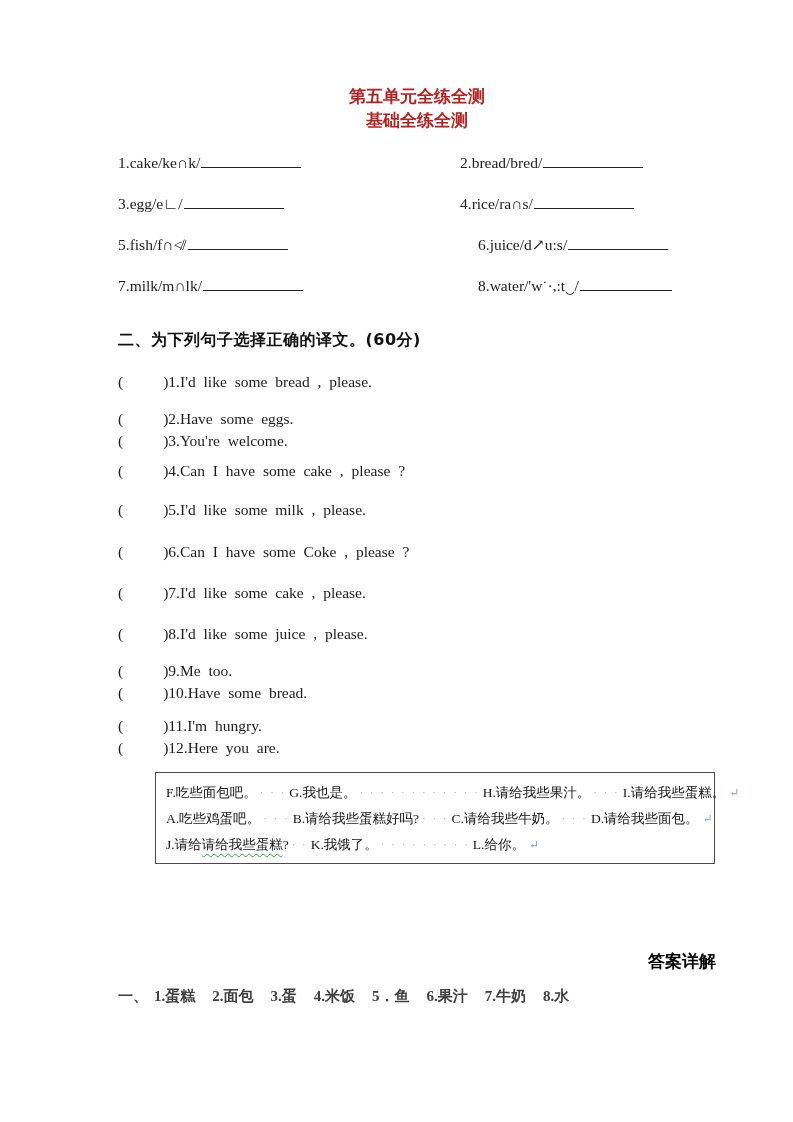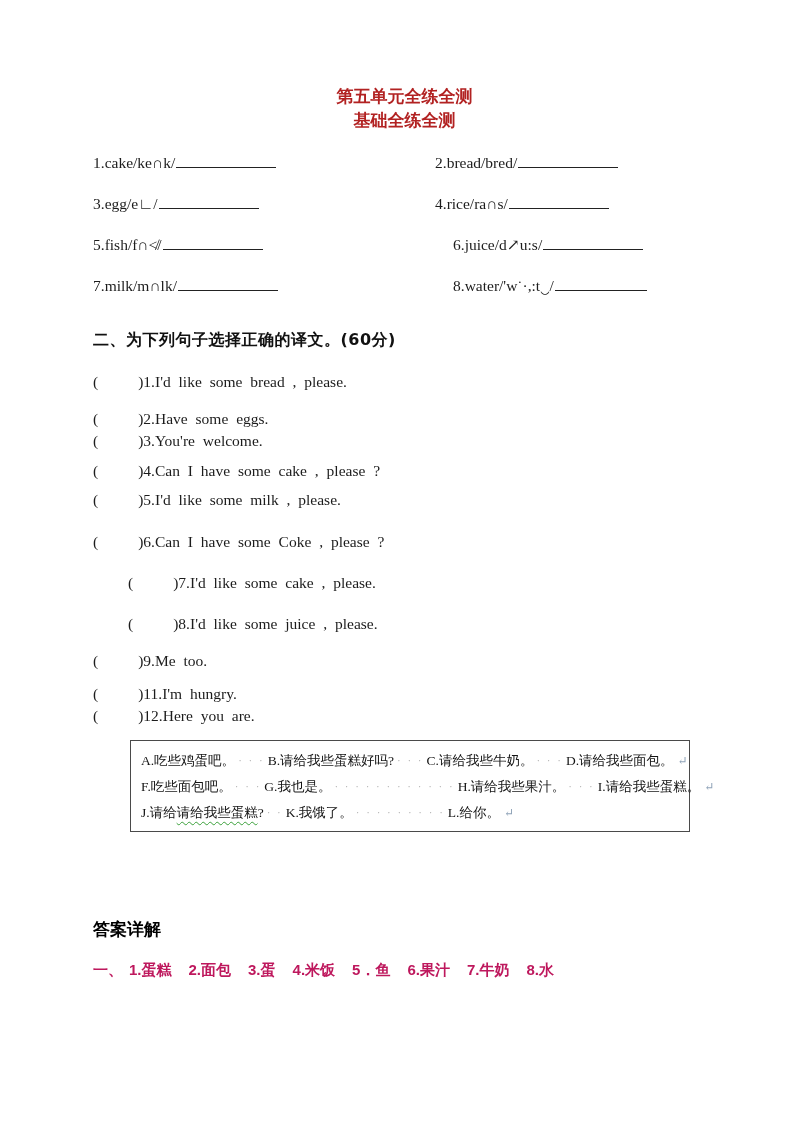--- a/index.html
+++ b/index.html
@@ -1,21 +1,21 @@
 <!DOCTYPE html>
 <html><head>
 <meta charset="utf-8">
 <style>
   html,body { margin:0; padding:0; background:#e8e8e8; }
   .page {
     width:793px; height:1122px; background:#ffffff; position:relative;
     margin:0 auto; overflow:hidden; color:#1c1c1c;
     font-family:"Liberation Serif","DejaVu Serif",serif;
   }
-  .content { padding:84px 77px 0 93px; }
+  .content { padding:84px 77px 0 118px; }
 
   .titles { text-align:center; font-family:"DejaVu Sans","Liberation Sans",sans-serif;
             font-weight:700; font-size:17px; line-height:24px; color:#b22222; }
 
   .sec-heading { font-family:"DejaVu Sans","Liberation Sans",sans-serif; font-weight:700;
                  font-size:16px; color:#111; margin-top:18px; letter-spacing:0.5px; }
 
   .vocab { margin-top:20px; font-size:15.5px; }
   .vrow { display:flex; margin-top:20px; line-height:21px; }
   .vrow:first-child { margin-top:0; }
@@ -24,38 +24,38 @@
   .vrow.indent2 .vcell.c2 { padding-left:18px; }
   .blank { display:inline-block; width:100px; height:13px;
            border-bottom:1.3px solid #222; margin-left:1px; }
   .blank.short { width:92px; }
 
   .sentences { margin-top:20px; font-size:15.5px; }
   .srow { line-height:21px; }
   .srow .sp { display:inline-block; width:40px; }
   .stxt { word-spacing:4px; }
   .mt0  { margin-top:12px;font-family:Liberation Serif, serif; }   .mt1  { margin-top:1px; }
-  .mt9  { margin-top:9px; } .mt10 { margin-top:16px; }.mt20 { margin-top:20px;margin-left:35px; }
-  .mt21 { margin-top:21px; }.mt22 { margin-top:8px; }
+  .mt9  { margin-top:9px; } .mt10 { margin-top:16px; }.mt20 { margin-top:20px; }
+  .mt21 { margin-top:21px; }.mt22 { margin-top:18px; }
 
   .opt-box { margin-top:14px; margin-left:37px; width:538px;
              border:1px solid #4a4a4a; padding:7px 10px 5px 10px;
              font-size:13.5px; line-height:25px; color:#141414; }
   .opt-line { white-space:nowrap; }
   .opt-dots { color:#b0b0b0; font-size:11px; letter-spacing:2px; margin:0 3px;
               vertical-align:1px; }
   .ret { color:#8fa3b8; margin-left:4px; font-size:12px; }
   .wavy { text-decoration:underline; text-decoration-style:wavy;
           text-decoration-color:#3aa03a; text-decoration-thickness:1px;
           text-underline-offset:4px; }
 
-  .ans-heading { text-align:left; font-family:"DejaVu Sans","Liberation Sans",sans-serif;
+  .ans-heading { text-align:right; font-family:"DejaVu Sans","Liberation Sans",sans-serif;
                  font-weight:700; font-size:17px; color:#000; margin-top:86px; }
-  .ans-line { margin-top:20px; font-family:Liberation Sans, sans-serif;
-              font-weight:600; font-size:15px; color:#be185d; }
+  .ans-line { margin-top:14px; font-family:Liberation Serif, serif;
+              font-weight:600; font-size:15px; color:#404040; }
   .ans-item { margin-right:17px; }
   .ans-prefix { margin-right:6px; }
 </style>
 </head>
 <body>
 
 <div class="page">
   <div class="content">
 
     <div class="titles">
@@ -88,30 +88,31 @@
     <div class="sentences">
       <div class="srow"><span>(</span><span class="sp"></span><span>)</span><span class="stxt">1.I'd like some bread , please.</span></div>
       <div class="srow mt10"><span>(</span><span class="sp"></span><span>)</span><span class="stxt">2.Have some eggs.</span></div>
       <div class="srow mt1"><span>(</span><span class="sp"></span><span>)</span><span class="stxt">3.You're welcome.</span></div>
       <div class="srow mt9"><span>(</span><span class="sp"></span><span>)</span><span class="stxt">4.Can I have some cake , please ?</span></div>
       <div class="srow mt22"><span>(</span><span class="sp"></span><span>)</span><span class="stxt">5.I'd like some milk , please.</span></div>
       <div class="srow mt21"><span>(</span><span class="sp"></span><span>)</span><span class="stxt">6.Can I have some Coke , please ?</span></div>
       <div class="srow mt20"><span>(</span><span class="sp"></span><span>)</span><span class="stxt">7.I'd like some cake , please.</span></div>
       <div class="srow mt20"><span>(</span><span class="sp"></span><span>)</span><span class="stxt">8.I'd like some juice , please.</span></div>
       <div class="srow mt10"><span>(</span><span class="sp"></span><span>)</span><span class="stxt">9.Me too.</span></div>
+      <div class="srow mt1"><span>(</span><span class="sp"></span><span>)</span><span class="stxt">10.Have some bread.</span></div>
       <div class="srow mt0"><span>(</span><span class="sp"></span><span>)</span><span class="stxt">11.I'm hungry.</span></div>
       <div class="srow mt1"><span>(</span><span class="sp"></span><span>)</span><span class="stxt">12.Here you are.</span></div>
     </div>
 
     <div class="opt-box">
       <div class="opt-line">
-        <span>A.吃些鸡蛋吧。</span><span class="opt-dots">· · ·</span><span>B.请给我些蛋糕好吗?</span><span class="opt-dots">· · ·</span><span>C.请给我些牛奶。</span><span class="opt-dots">· · ·</span><span>D.请给我些面包。</span><span class="ret">↵</span>
+        <span>F.吃些面包吧。</span><span class="opt-dots">· · ·</span><span>G.我也是。</span><span class="opt-dots">· · · · · · · · · · · ·</span><span>H.请给我些果汁。</span><span class="opt-dots">· · ·</span><span>I.请给我些蛋糕。</span><span class="ret">↵</span>
       </div>
       <div class="opt-line">
-        <span>F.吃些面包吧。</span><span class="opt-dots">· · ·</span><span>G.我也是。</span><span class="opt-dots">· · · · · · · · · · · ·</span><span>H.请给我些果汁。</span><span class="opt-dots">· · ·</span><span>I.请给我些蛋糕。</span><span class="ret">↵</span>
+        <span>A.吃些鸡蛋吧。</span><span class="opt-dots">· · ·</span><span>B.请给我些蛋糕好吗?</span><span class="opt-dots">· · ·</span><span>C.请给我些牛奶。</span><span class="opt-dots">· · ·</span><span>D.请给我些面包。</span><span class="ret">↵</span>
       </div>
       <div class="opt-line">
         <span>J.请给</span><span class="wavy">请给我些蛋糕</span><span>?</span><span class="opt-dots">· ·</span><span>K.我饿了。</span><span class="opt-dots">· · · · · · · · ·</span><span>L.给你。</span><span class="ret">↵</span>
       </div>
     </div>
 
     <div class="ans-heading">答案详解</div>
 
     <div class="ans-line">
       <span class="ans-prefix">一、</span><span class="ans-item">1.蛋糕</span><span class="ans-item">2.面包</span><span class="ans-item">3.蛋</span><span class="ans-item">4.米饭</span><span class="ans-item">5．鱼</span><span class="ans-item">6.果汁</span><span class="ans-item">7.牛奶</span><span class="ans-item">8.水</span>

